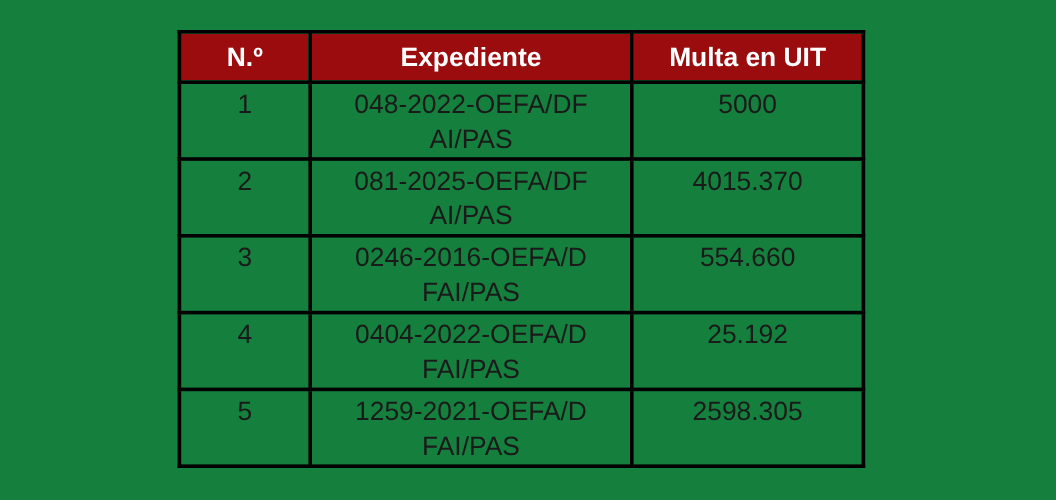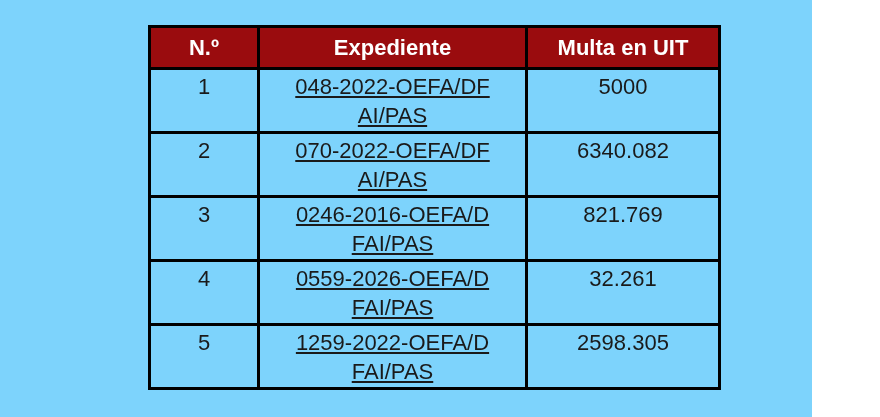--- a/index.html
+++ b/index.html
@@ -2,23 +2,23 @@
 <html style="--header-bg: #9A0C0E; --header-fg: #FFFFFF;"><head>
 <meta charset="utf-8">
 <style>
   html, body {
     margin: 0;
     padding: 0;
     background: #ffffff;
   }
   .stage {
     position: relative;
-    width: 812px;
+    width: 880px;
     height: 417px;
-    background: #7dd3fc;
+    background: #15803d;
     overflow: hidden;
     font-family: "Liberation Sans", sans-serif;
   }
   table.fines-table {
     position: absolute;
     left: 148px;
     top: 25px;
     width: 570px;
     border-collapse: collapse;
     table-layout: fixed;
@@ -44,21 +44,21 @@
     padding: 0 2px;
   }
   .fines-table td {
     font-size: 22px;
     color: #1a1a1a;
     vertical-align: top;
     height: 64px;
     padding: 2px 2px 0 2px;
     line-height: 29px;
   }
-  .exp-line { display: block; text-decoration: underline; }
+  .exp-line { display: block; }
 </style>
 </head>
 <body>
 
 <div class="stage">
   <table class="fines-table">
     <colgroup>
       <col class="col-num">
       <col class="col-exp">
       <col class="col-multa">
@@ -75,44 +75,44 @@
         <td>1</td>
         <td>
           <span class="exp-line">048-2022-OEFA/DF</span>
           <span class="exp-line">AI/PAS</span>
         </td>
         <td>5000</td>
       </tr>
       <tr>
         <td>2</td>
         <td>
-          <span class="exp-line">070-2022-OEFA/DF</span>
+          <span class="exp-line">081-2025-OEFA/DF</span>
           <span class="exp-line">AI/PAS</span>
         </td>
-        <td>6340.082</td>
+        <td>4015.370</td>
       </tr>
       <tr>
         <td>3</td>
         <td>
           <span class="exp-line">0246-2016-OEFA/D</span>
           <span class="exp-line">FAI/PAS</span>
         </td>
-        <td>821.769</td>
+        <td>554.660</td>
       </tr>
       <tr>
         <td>4</td>
         <td>
-          <span class="exp-line">0559-2026-OEFA/D</span>
+          <span class="exp-line">0404-2022-OEFA/D</span>
           <span class="exp-line">FAI/PAS</span>
         </td>
-        <td>32.261</td>
+        <td>25.192</td>
       </tr>
       <tr>
         <td>5</td>
         <td>
-          <span class="exp-line">1259-2022-OEFA/D</span>
+          <span class="exp-line">1259-2021-OEFA/D</span>
           <span class="exp-line">FAI/PAS</span>
         </td>
         <td>2598.305</td>
       </tr>
     </tbody>
   </table>
 </div>
 
 </body></html>

